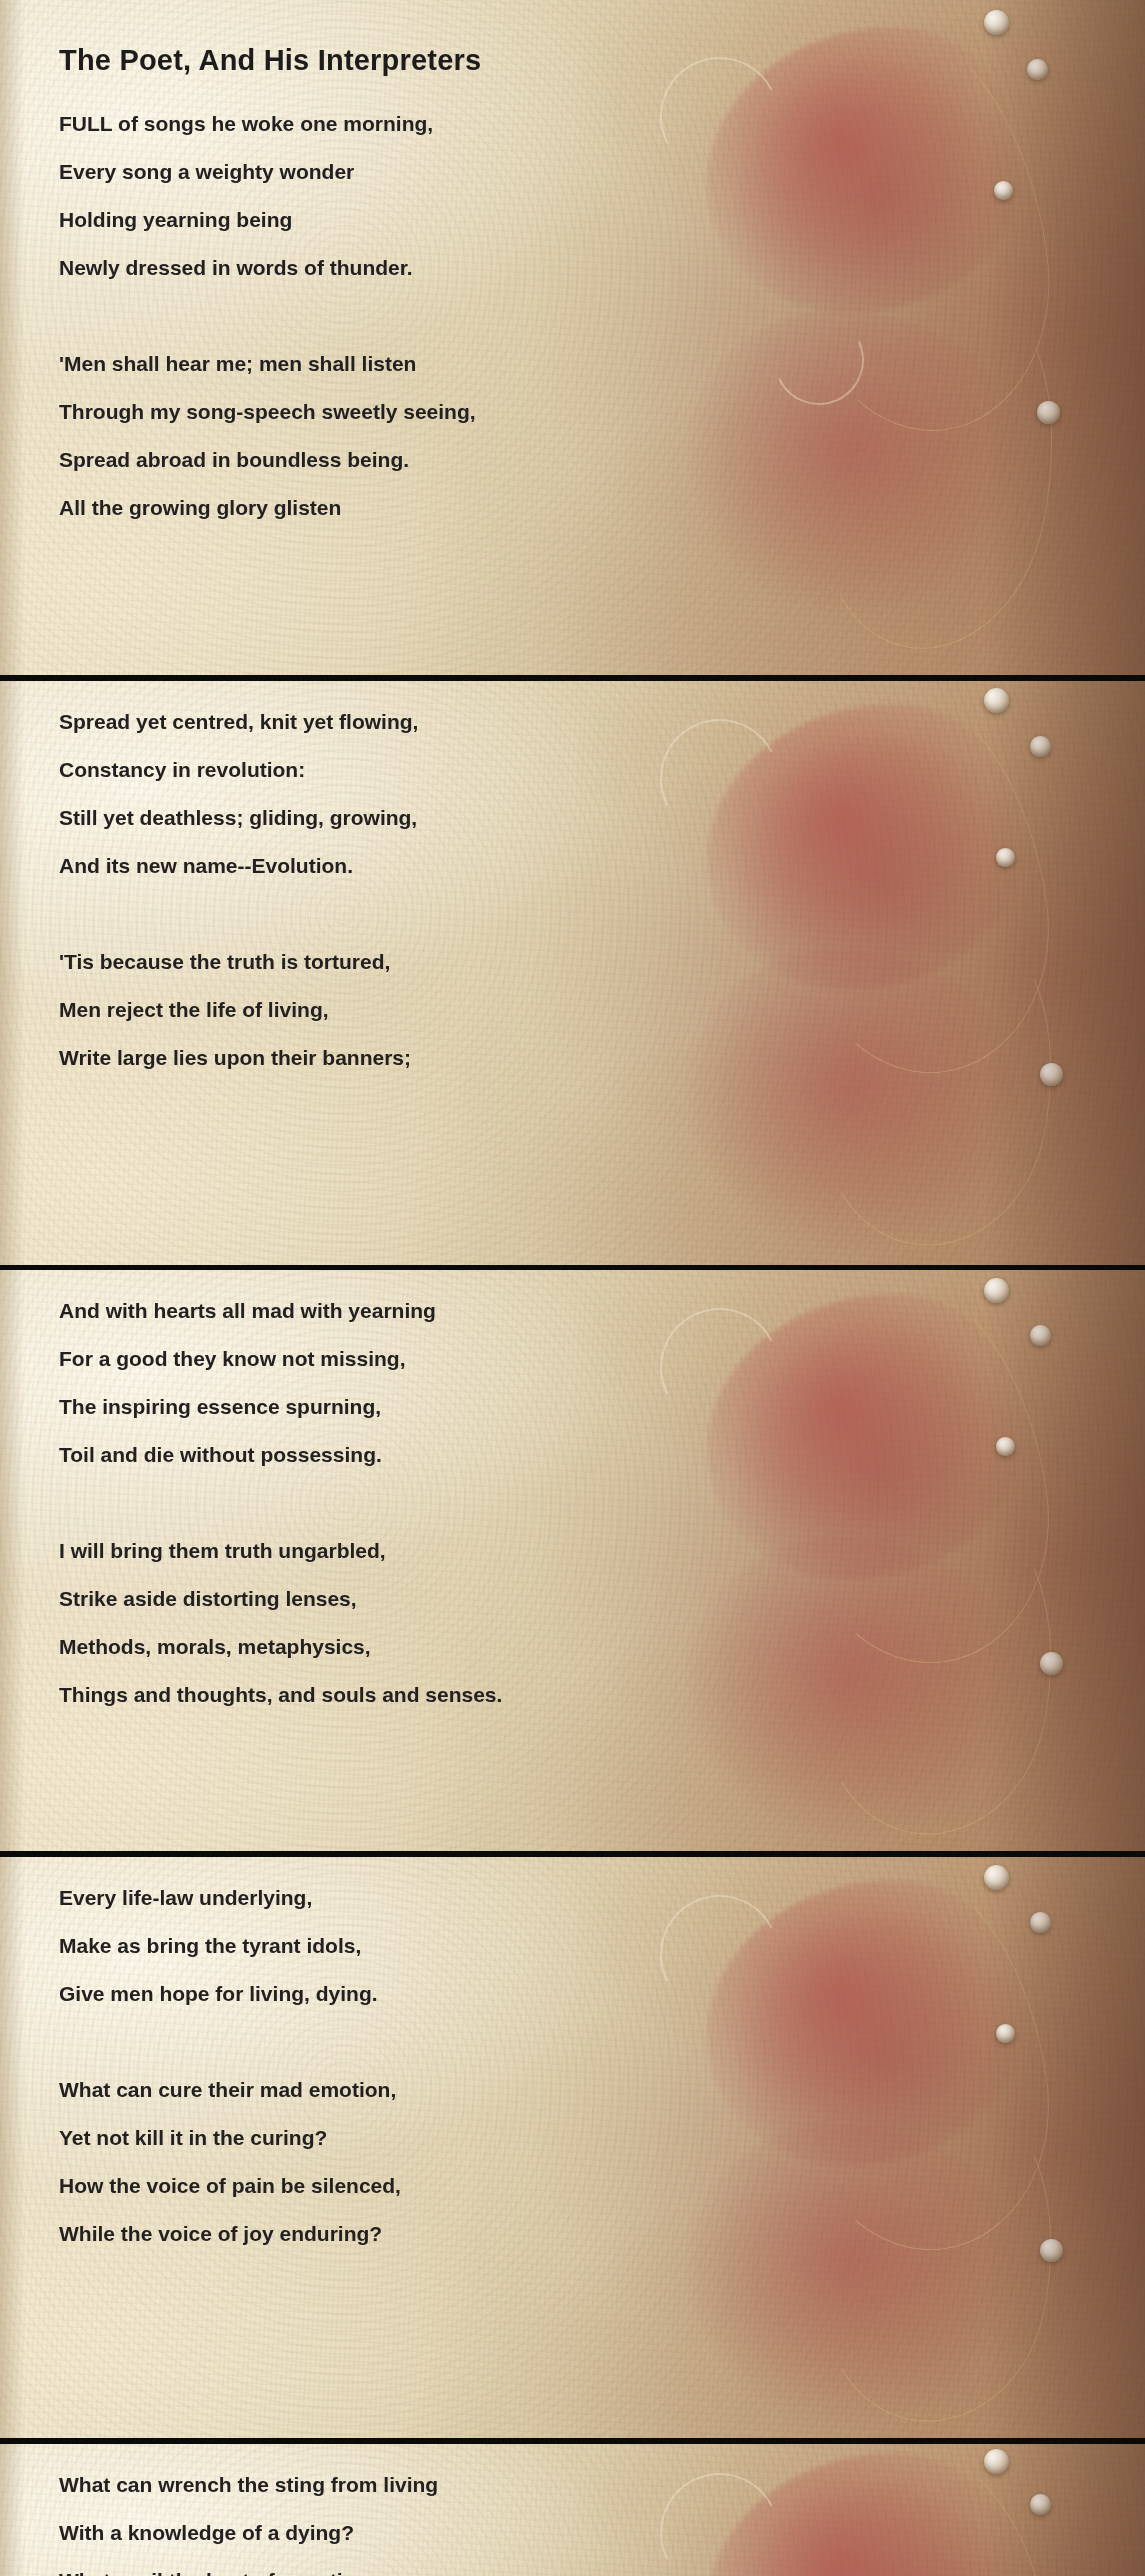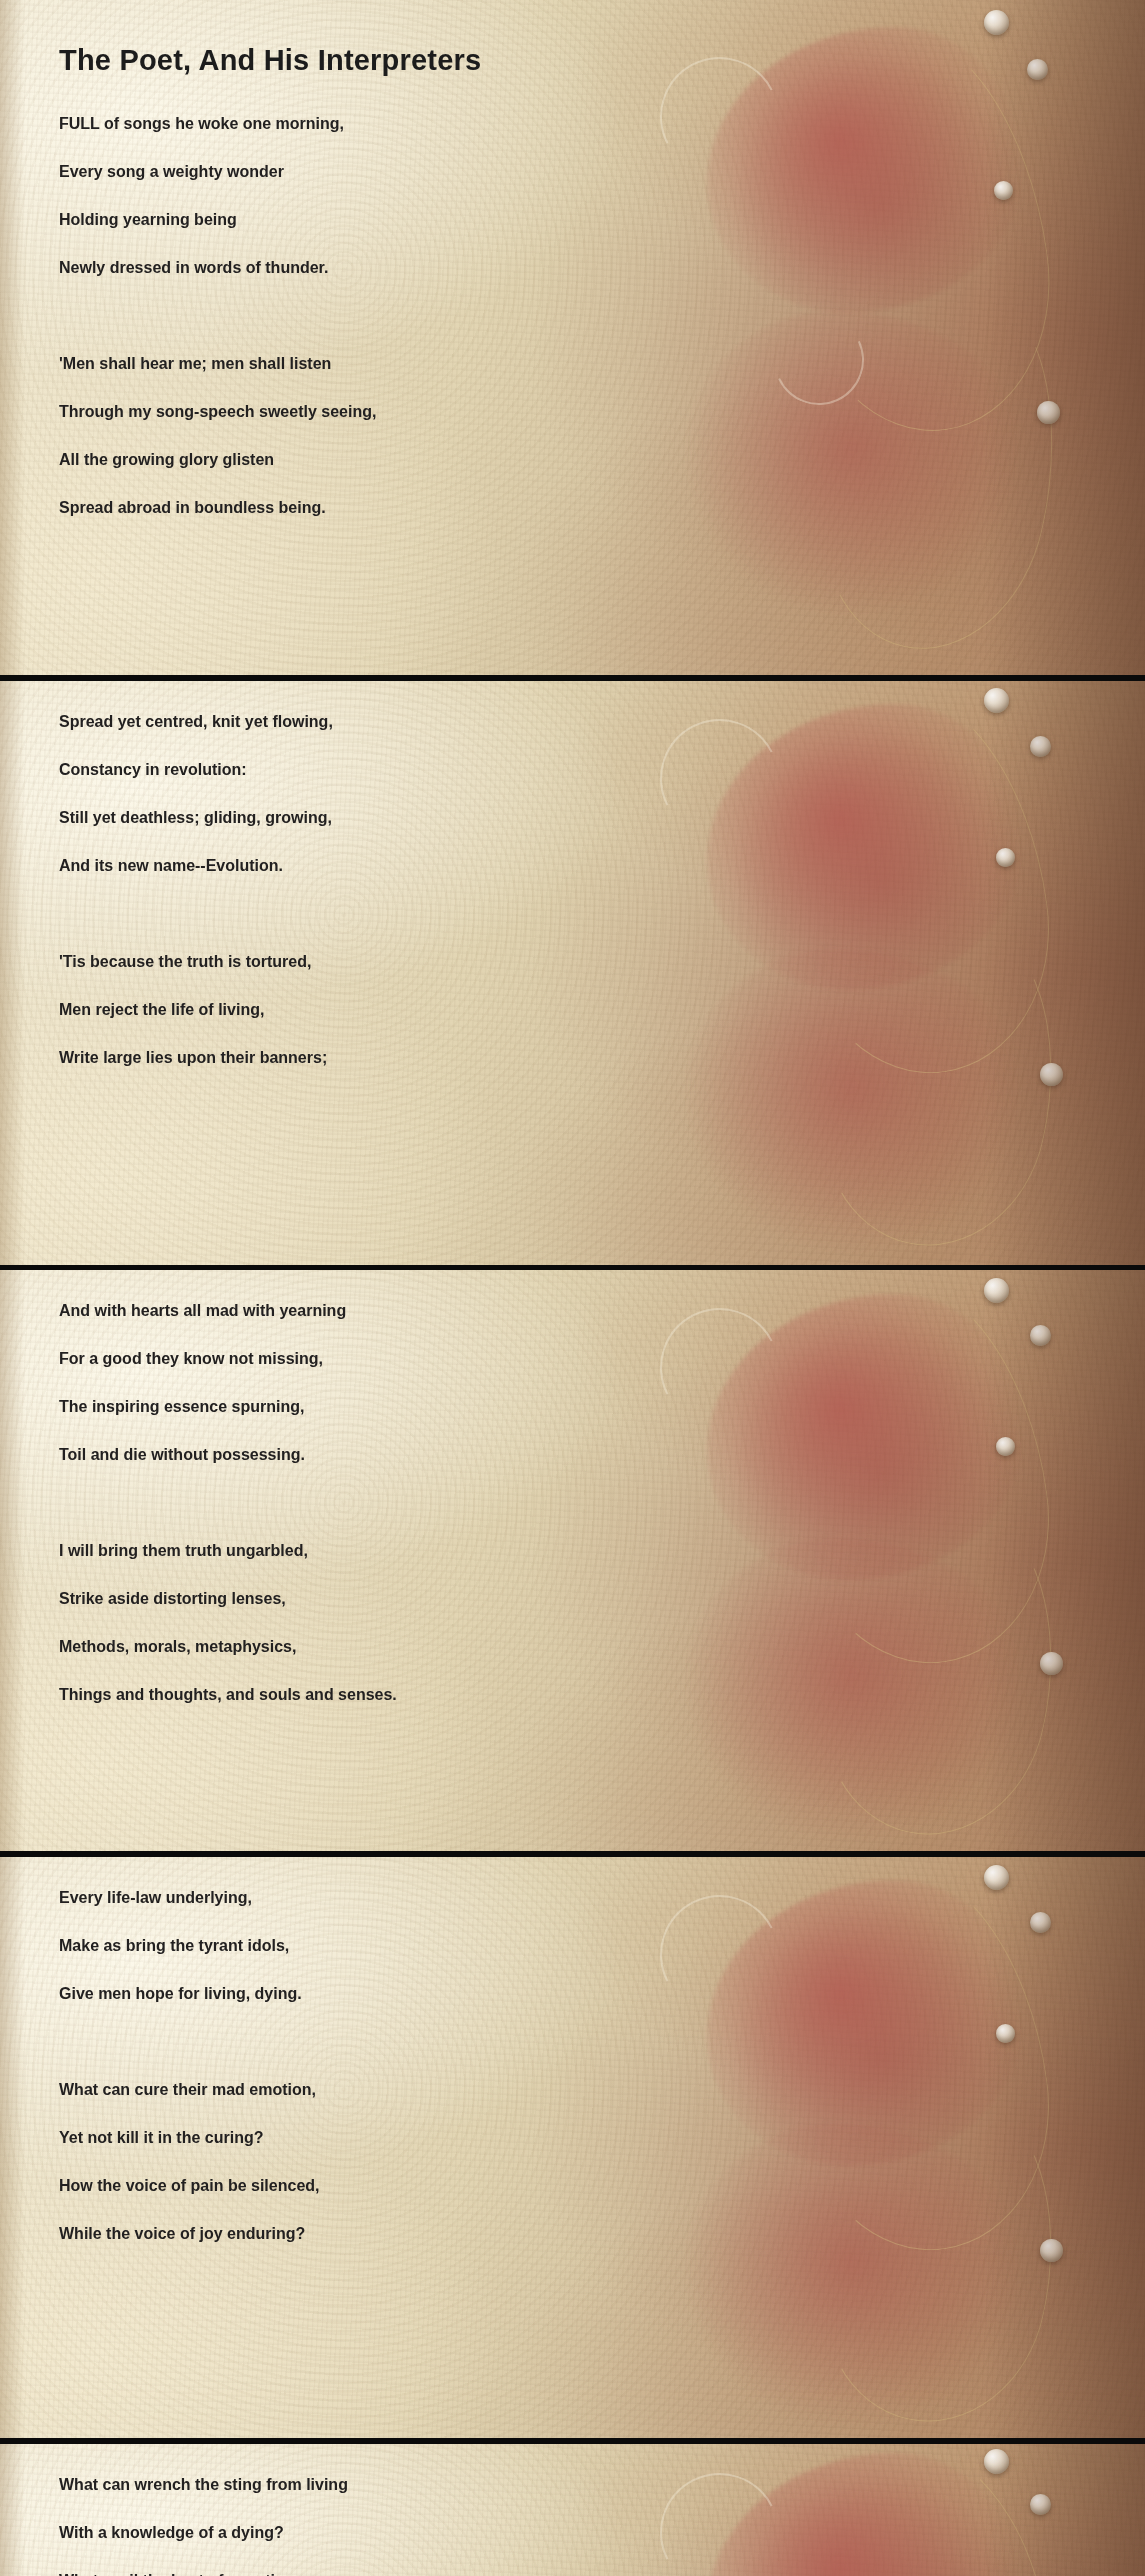--- a/index.html
+++ b/index.html
@@ -139,21 +139,21 @@
     color: #1c1c1c;
     letter-spacing: 0.2px;
     margin: 0;
     padding-top: 44px;
   }
 
   .stanza {
     margin: 0;
   }
   .line {
-    font-size: 16px;
+    font-size: 21px;
     font-weight: bold;
     color: #222020;
     line-height: 48px;
     white-space: pre;
   }
   .stanza-gap { height: 48px; }
 </style>
 </head>
 <body>
 
@@ -183,22 +183,22 @@
       <div class="stanza">
         <div class="line">FULL of songs he woke one morning,</div>
         <div class="line">Every song a weighty wonder</div>
         <div class="line">Holding yearning being</div>
         <div class="line">Newly dressed in words of thunder.</div>
       </div>
       <div class="stanza-gap"></div>
       <div class="stanza">
         <div class="line">'Men shall hear me; men shall listen</div>
         <div class="line">Through my song-speech sweetly seeing,</div>
+        <div class="line">Spread abroad in boundless being.</div>
         <div class="line">All the growing glory glisten</div>
-        <div class="line">Spread abroad in boundless being.</div>
       </div>
     </div>
   </div>
   <div class="panel-gap"></div>
 
   <div class="panel" style="height:584px">
     <div class="paper-tex"></div>
     <div class="paper-grain"></div>
     <div class="motif">
       <div class="motif-rose"></div>

